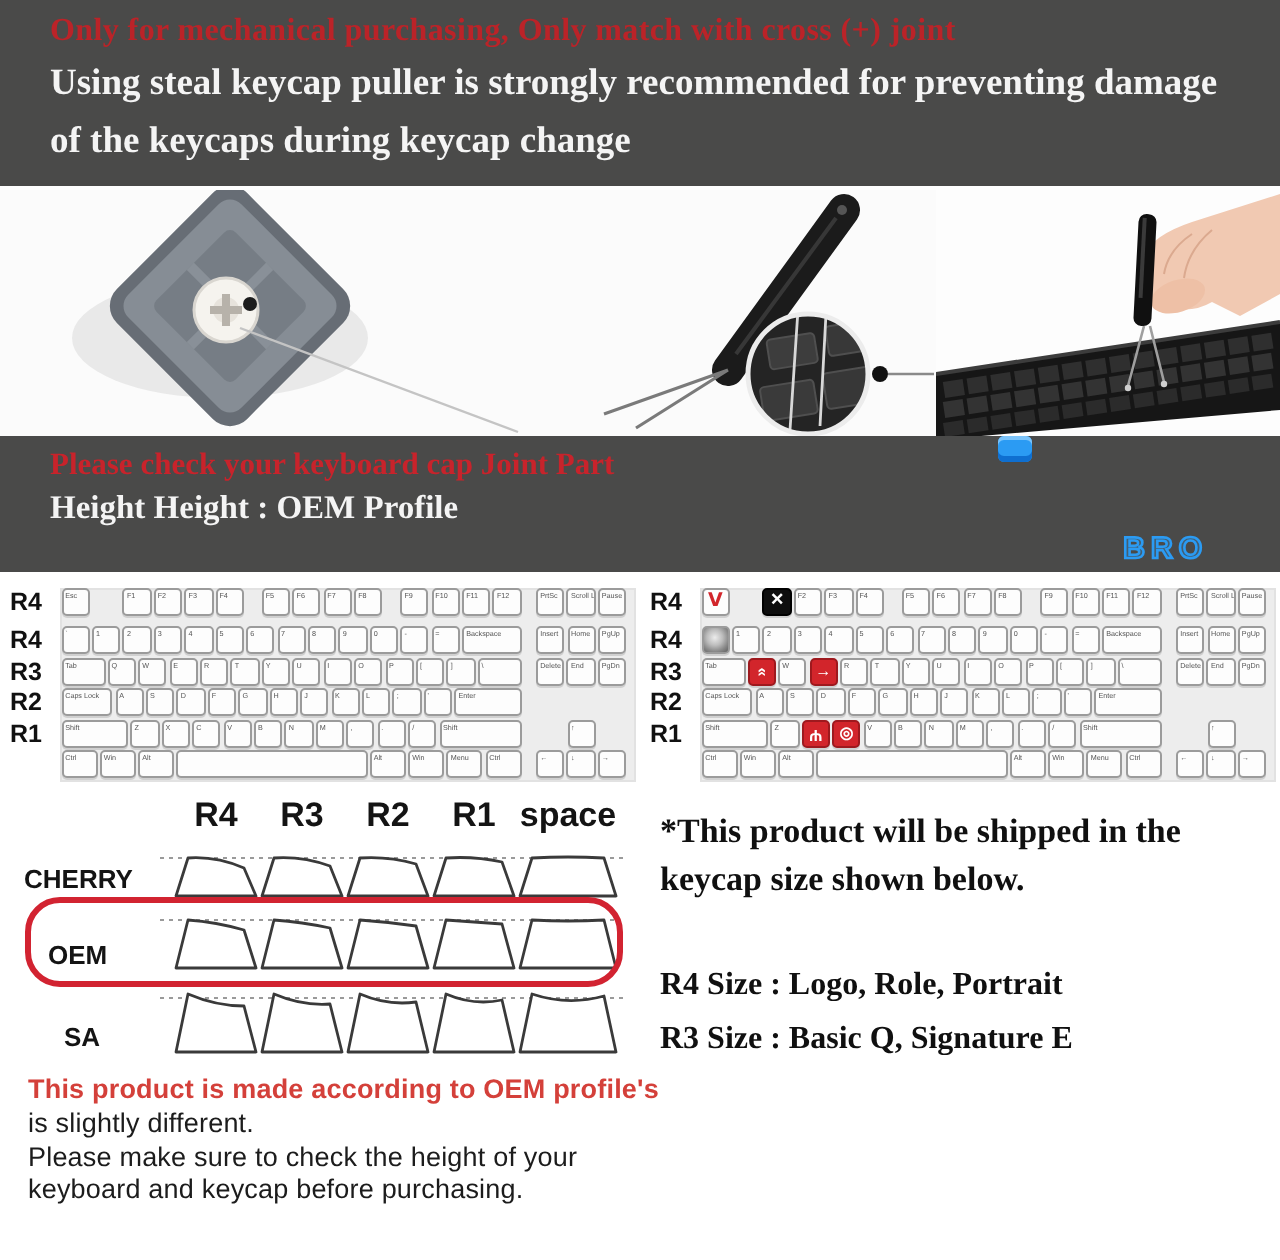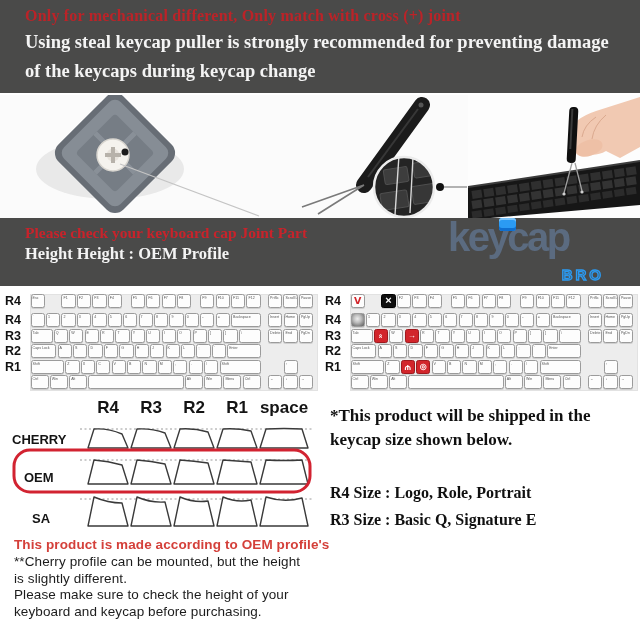--- a/index.html
+++ b/index.html
@@ -72,21 +72,21 @@
   .notes div{font-size:13.5px;line-height:16.8px;letter-spacing:.1px;}
   .n-red{color:#d4403a;font-weight:bold;}
   .n-blk{color:#1c1c1c;font-weight:500;}
 </style>
 </head>
 <body>
 
 <div class="page">
 
   <div class="banner banner-top">
-    <div class="red-head">Only for mechanical different, Only match with cross (+) joint</div>
+    <div class="red-head">Only for mechanical purchasing, Only match with cross (+) joint</div>
     <div class="body-line bl0">Using steal keycap puller is strongly recommended for preventing damage</div>
     <div class="body-line bl1">of the keycaps during keycap change</div>
   </div>
 
   <div class="photos">
 
     <svg class="ph1" width="252" height="123" viewBox="0 0 252 123">
       <ellipse cx="100" cy="74" rx="74" ry="30" fill="#e9e9e9"></ellipse>
       <g transform="translate(105,58) rotate(45)">
         <rect x="-46" y="-46" width="92" height="92" rx="12" fill="#676d75"></rect>
@@ -144,21 +144,20 @@
       <path d="M104,68 L96,98 M107,68 L114,96" stroke="#9f9f9f" stroke-width="1.3" fill="none"></path>
       <circle cx="96" cy="99" r="1.6" fill="#cfcfcf"></circle>
         <circle cx="114" cy="97" r="1.6" fill="#cfcfcf"></circle>
     </svg>
   </div>
 
   <div class="banner banner-mid">
     <div class="red-head">Please check your keyboard cap Joint Part</div>
     <div class="mid-line ml0">Height Height : OEM Profile</div>
     <div class="logo">
-      <span class="word">keycap</span>
       <span class="keyicon"></span>
       <span class="sub">BRO</span>
     </div>
   </div>
 
   <div class="kb" id="kb-left">
       <div class="kb-plate"></div>
       <div class="kb-row kb-frow">
         <span class="kb-rowlabel">R4</span>
         <span class="kb-key" style="width: 14.2348px;">
@@ -766,19 +765,18 @@
     <div class="s-line">*This product will be shipped in the</div>
     <div class="s-line">keycap size shown below.</div>
     <div class="sizes">
       <div class="sz-line">R4 Size : Logo, Role, Portrait</div>
       <div class="sz-line">R3 Size : Basic Q, Signature E</div>
     </div>
   </div>
 
   <div class="notes">
     <div class="n-red">This product is made according to OEM profile's</div>
-    <div class="n-blk">**Cherry profile can be mounted, but the height</div>
     <div class="n-blk">is slightly different.</div>
     <div class="n-blk">Please make sure to check the height of your</div>
     <div class="n-blk">keyboard and keycap before purchasing.</div>
   </div>
 
 </div>
 
 </body></html>

